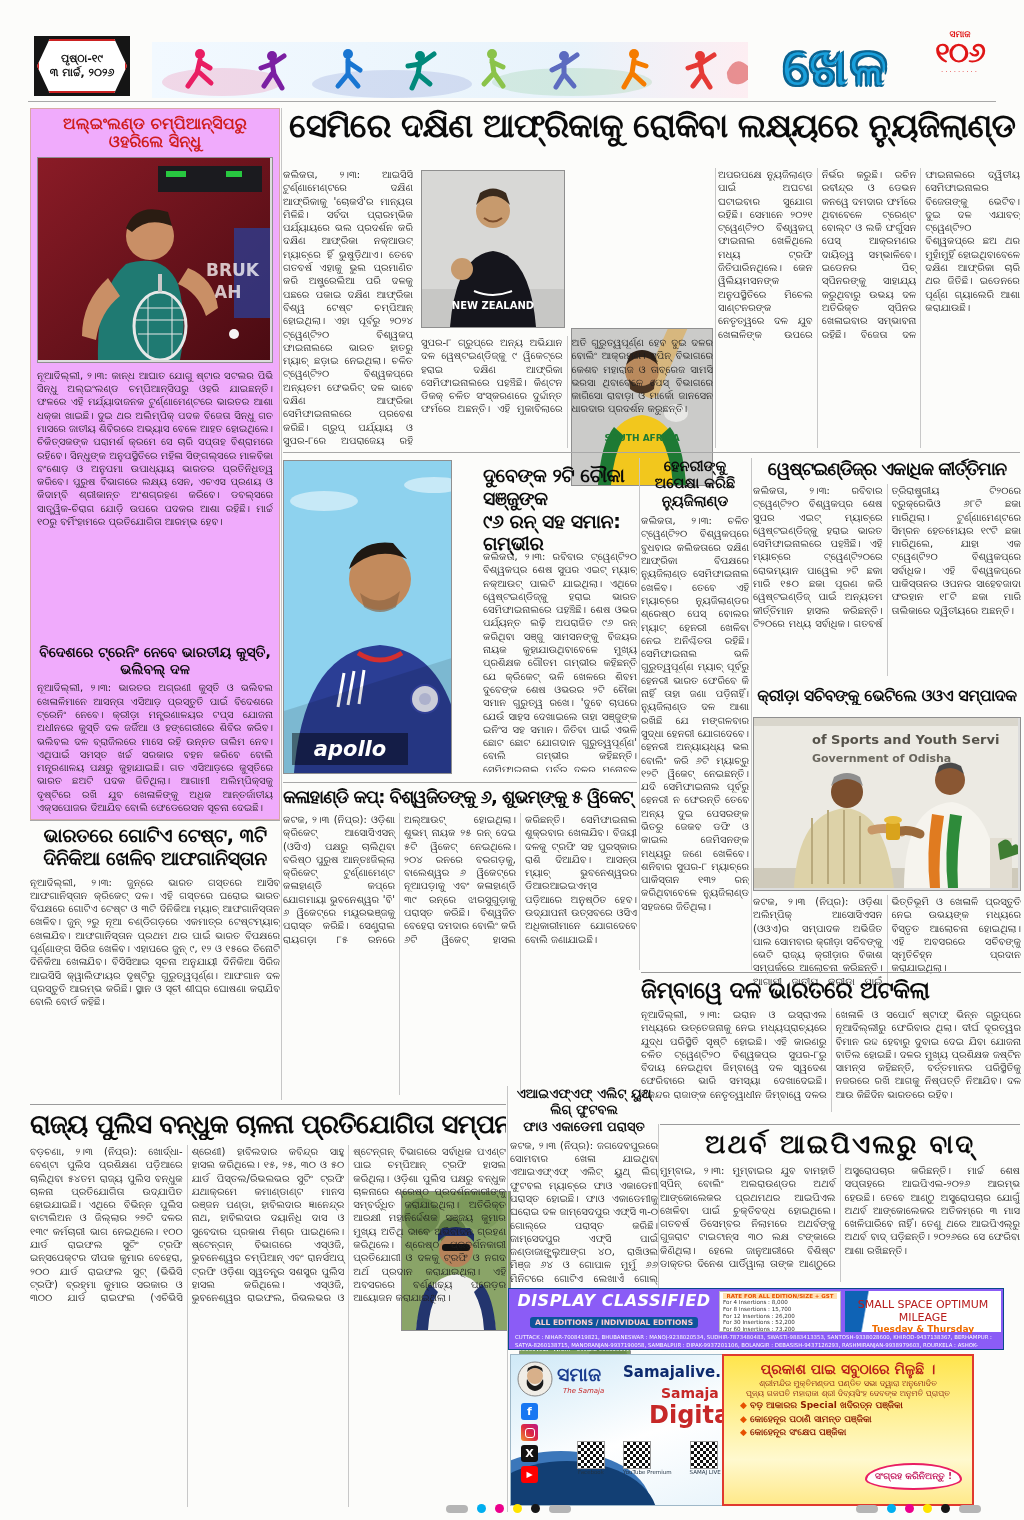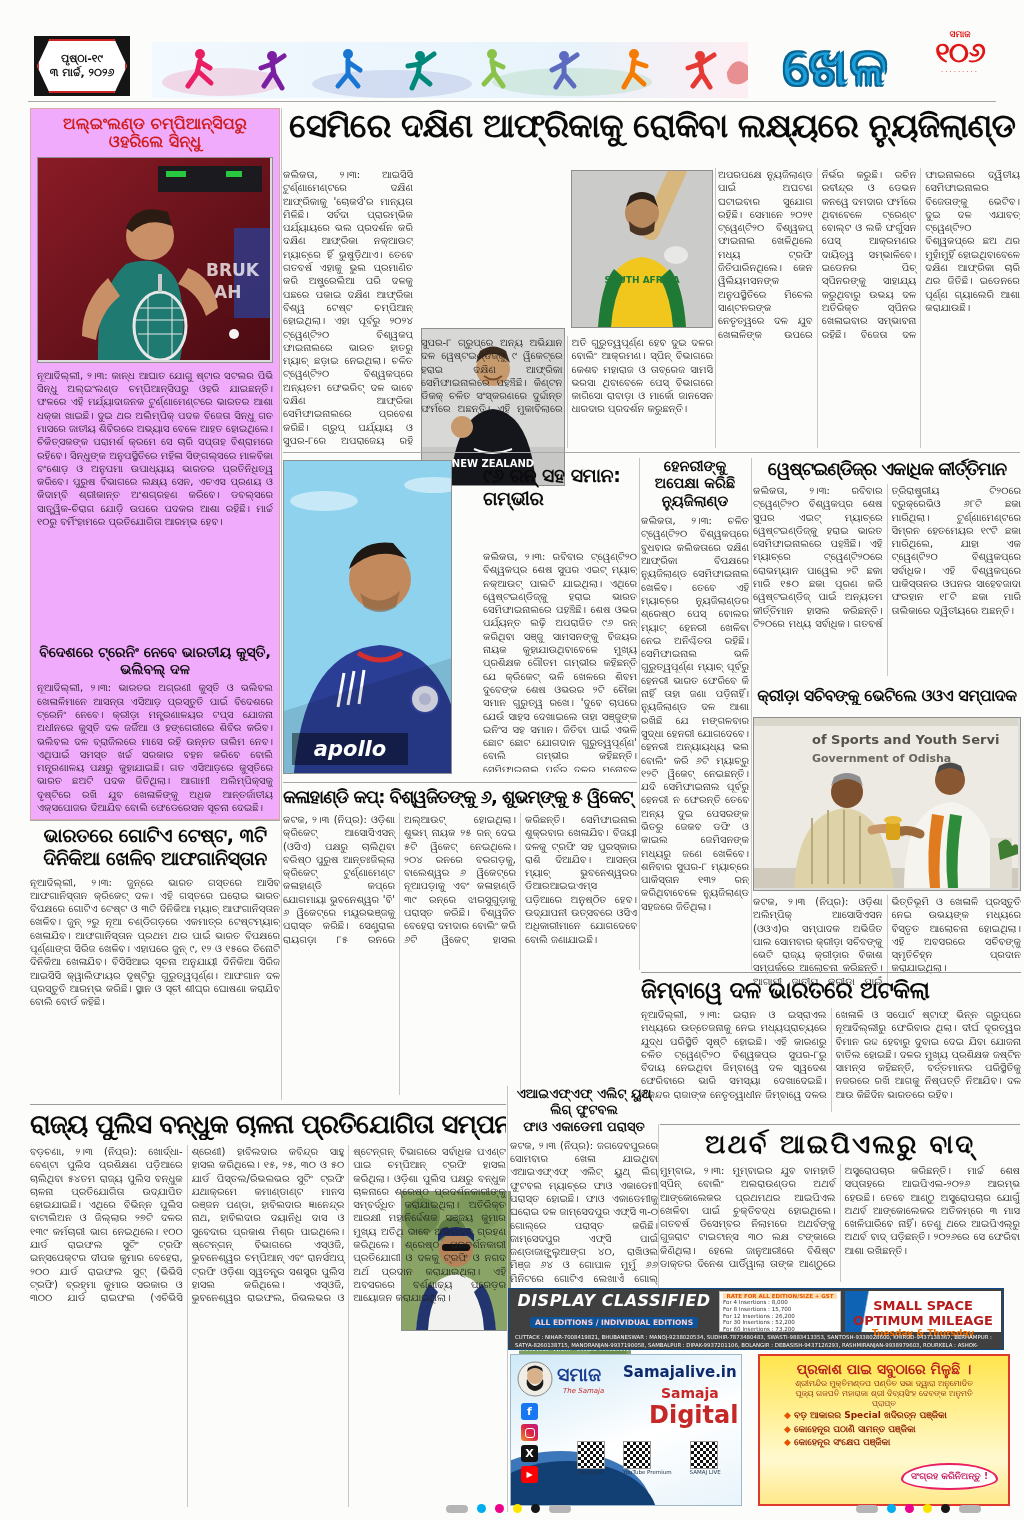--- a/index.html
+++ b/index.html
@@ -132,46 +132,46 @@
         <circle cx="196" cy="176" r="5" fill="#f5f5f5"></circle>
       </svg>
     </div>
     <div class="bodytxt" style="height:268px;margin-top:6px">ନୂଆଦିଲ୍ଲୀ, ୨।୩: କାନ୍ଧ ଆଘାତ ଯୋଗୁ ଷ୍ଟାର ସଟଲର ପିଭି ସିନ୍ଧୁ ଅଲ୍‌ଇଂଲଣ୍ଡ ଚମ୍ପିଆନ୍‌ସିପରୁ ଓହରି ଯାଇଛନ୍ତି। ଫଳରେ ଏହି ମର୍ଯ୍ୟାଦାଜନକ ଟୁର୍ଣ୍ଣାମେଣ୍ଟରେ ଭାରତର ଆଶା ଧକ୍କା ଖାଇଛି। ଦୁଇ ଥର ଅଲିମ୍ପିକ୍ ପଦକ ବିଜେତା ସିନ୍ଧୁ ଗତ ମାସରେ ଜାତୀୟ ଶିବିରରେ ଅଭ୍ୟାସ ବେଳେ ଆହତ ହୋଇଥିଲେ। ଚିକିତ୍ସକଙ୍କ ପରାମର୍ଶ କ୍ରମେ ସେ ଚାରି ସପ୍ତାହ ବିଶ୍ରାମରେ ରହିବେ। ସିନ୍ଧୁଙ୍କ ଅନୁପସ୍ଥିତିରେ ମହିଳା ସିଙ୍ଗଲ୍ସରେ ମାଳବିକା ବଂଶୋଡ଼ ଓ ଅନୁପମା ଉପାଧ୍ୟାୟ ଭାରତର ପ୍ରତିନିଧିତ୍ୱ କରିବେ। ପୁରୁଷ ବିଭାଗରେ ଲକ୍ଷ୍ୟ ସେନ, ଏଚଏସ ପ୍ରଣୟ ଓ କିଦାମ୍ବି ଶ୍ରୀକାନ୍ତ ଅଂଶଗ୍ରହଣ କରିବେ। ଡବଲ୍ସରେ ସାତ୍ତ୍ୱିକ-ଚିରାଗ ଯୋଡ଼ି ଉପରେ ପଦକର ଆଶା ରହିଛି। ମାର୍ଚ୍ଚ ୧୦ରୁ ବର୍ମିଂହାମରେ ପ୍ରତିଯୋଗିତା ଆରମ୍ଭ ହେବ।</div>
     <div class="hl" style="font-size:14px;text-align:center;margin:7px 0 4px;line-height:1.2">ବିଦେଶରେ ଟ୍ରେନିଂ ନେବେ ଭାରତୀୟ କୁସ୍ତି, ଭଲିବଲ୍ ଦଳ</div>
     <div class="bodytxt" style="height:180px">ନୂଆଦିଲ୍ଲୀ, ୨।୩: ଭାରତର ଅଗ୍ରଣୀ କୁସ୍ତି ଓ ଭଲିବଲ ଖେଳାଳିମାନେ ଆସନ୍ତା ଏସିଆଡ଼ ପ୍ରସ୍ତୁତି ପାଇଁ ବିଦେଶରେ ଟ୍ରେନିଂ ନେବେ। କ୍ରୀଡ଼ା ମନ୍ତ୍ରଣାଳୟର ଟପ୍ସ ଯୋଜନା ଅଧୀନରେ କୁସ୍ତି ଦଳ ଜର୍ଜିଆ ଓ ହଙ୍ଗେରୀରେ ଶିବିର କରିବ। ଭଲିବଲ ଦଳ ବ୍ରାଜିଲରେ ମାସେ ରହି ଉନ୍ନତ ତାଲିମ ନେବ। ଏଥିପାଇଁ ସମସ୍ତ ଖର୍ଚ୍ଚ ସରକାର ବହନ କରିବେ ବୋଲି ମନ୍ତ୍ରଣାଳୟ ପକ୍ଷରୁ କୁହାଯାଇଛି। ଗତ ଏସିଆଡ଼ରେ କୁସ୍ତିରେ ଭାରତ ଛଅଟି ପଦକ ଜିତିଥିଲା। ଆଗାମୀ ଅଲିମ୍ପିକ୍ସକୁ ଦୃଷ୍ଟିରେ ରଖି ଯୁବ ଖେଳାଳିଙ୍କୁ ଅଧିକ ଆନ୍ତର୍ଜାତୀୟ ଏକ୍ସପୋଜର ଦିଆଯିବ ବୋଲି ଫେଡେରେସନ ସୂଚନା ଦେଇଛି।</div>
   </div>
 
   <div class="abs" style="left:283px;top:166px;width:430px;height:284px">
     <div class="bodytxt abs" style="left:0;top:2px;width:130px;height:280px">କଲିକତା, ୨।୩: ଆଇସିସି ଟୁର୍ଣ୍ଣାମେଣ୍ଟରେ ଦକ୍ଷିଣ ଆଫ୍ରିକାକୁ 'ଚୋକର୍ସ'ର ମାନ୍ୟତା ମିଳିଛି। ସର୍ବଦା ପ୍ରାରମ୍ଭିକ ପର୍ଯ୍ୟାୟରେ ଭଲ ପ୍ରଦର୍ଶନ କରି ଦକ୍ଷିଣ ଆଫ୍ରିକା ନକ୍‌ଆଉଟ୍ ମ୍ୟାଚ୍‌ରେ ହିଁ ଭୁଷୁଡ଼ିଥାଏ। ତେବେ ଗତବର୍ଷ ଏହାକୁ ଭୁଲ ପ୍ରମାଣିତ କରି ଅଷ୍ଟ୍ରେଲିଆ ପରି ଦଳକୁ ପଛରେ ପକାଇ ଦକ୍ଷିଣ ଆଫ୍ରିକା ବିଶ୍ୱ ଟେଷ୍ଟ ଚମ୍ପିଆନ୍ ହୋଇଥିଲା। ଏହା ପୂର୍ବରୁ ୨୦୨୪ ଟ୍ୱେଣ୍ଟି୨୦ ବିଶ୍ୱକପ୍ ଫାଇନାଲରେ ଭାରତ ହାତରୁ ମ୍ୟାଚ୍ ଛଡ଼ାଇ ନେଇଥିଲା। ଚଳିତ ଟ୍ୱେଣ୍ଟି୨୦ ବିଶ୍ୱକପ୍‌ରେ ଅନ୍ୟତମ ଫେଭରିଟ୍ ଦଳ ଭାବେ ଦକ୍ଷିଣ ଆଫ୍ରିକା ସେମିଫାଇନାଲରେ ପ୍ରବେଶ କରିଛି। ଗ୍ରୁପ୍ ପର୍ଯ୍ୟାୟ ଓ ସୁପର-୮ରେ ଅପରାଜେୟ ରହି ଟୁର୍ଣ୍ଣାମେଣ୍ଟର ଏକମାତ୍ର ଅପରାଜିତ ଦଳ ହୋଇଛି।</div>
+    <div class="photo abs" style="left:138px;top:4px;width:144px;height:158px">
+      <svg width="142" height="156" viewBox="0 0 142 156">
+        <rect width="142" height="156" fill="#d8d8d6"></rect>
+          <rect y="118" width="142" height="38" fill="#c7c7c5"></rect>
+        <circle cx="71" cy="40" r="17" fill="#c79a6d"></circle>
+        <path d="M54 34 q17 -18 34 0 l-4 -12 q-13 -9 -26 0 z" fill="#3a2a1c"></path>
+        <path d="M62 47 q9 7 18 0" stroke="#7a4b2a" stroke-width="2" fill="none"></path>
+        <path d="M28 156 q6 -72 43 -76 q37 4 43 76 z" fill="#15151c"></path>
+        <circle cx="40" cy="98" r="11" fill="#c79a6d"></circle>
+        <path d="M52 120 q19 8 38 0" stroke="#ffffff" stroke-width="2" fill="none"></path>
+        <text x="71" y="138" font-size="10" font-weight="bold" fill="#ffffff" text-anchor="middle" font-family="DejaVu Sans">NEW ZEALAND</text>
+      </svg>
+    </div>
     <div class="photo abs" style="left:288px;top:4px;width:142px;height:158px">
       <svg width="140" height="156" viewBox="0 0 140 156">
         <rect width="140" height="156" fill="#cbcbc9"></rect>
         <rect x="84" y="-14" width="18" height="86" rx="8" fill="#d7b77e" transform="rotate(24 93 28)"></rect>
         <circle cx="70" cy="42" r="17" fill="#b98a5d"></circle>
         <path d="M54 36 q16 -16 32 0 l-4 -11 q-12 -8 -24 0 z" fill="#2e2118"></path>
         <path d="M56 48 q14 16 28 0 l-2 12 q-12 8 -24 0 z" fill="#4a3categoria524" opacity="0"></path>
         <path d="M57 50 q13 14 26 0 l-1 10 q-12 9 -24 0 z" fill="#4a3524"></path>
         <path d="M26 156 q6 -66 44 -70 q38 4 44 70 z" fill="#f2c71d"></path>
         <path d="M26 156 q3 -42 16 -58 l10 9 q-11 20 -13 49 z" fill="#1e7a34"></path>
         <path d="M114 156 q-3 -42 -16 -58 l-10 9 q11 20 13 49 z" fill="#1e7a34"></path>
         <ellipse cx="104" cy="84" rx="12" ry="9" fill="#e8e8e6"></ellipse>
         <text x="70" y="112" font-size="9" font-weight="bold" fill="#1e7a34" text-anchor="middle" font-family="DejaVu Sans">SOUTH AFRICA</text>
-      </svg>
-    </div>
-    <div class="photo abs" style="left:138px;top:4px;width:144px;height:158px">
-      <svg width="142" height="156" viewBox="0 0 142 156">
-        <rect width="142" height="156" fill="#d8d8d6"></rect>
-          <rect y="118" width="142" height="38" fill="#c7c7c5"></rect>
-        <circle cx="71" cy="40" r="17" fill="#c79a6d"></circle>
-        <path d="M54 34 q17 -18 34 0 l-4 -12 q-13 -9 -26 0 z" fill="#3a2a1c"></path>
-        <path d="M62 47 q9 7 18 0" stroke="#7a4b2a" stroke-width="2" fill="none"></path>
-        <path d="M28 156 q6 -72 43 -76 q37 4 43 76 z" fill="#15151c"></path>
-        <circle cx="40" cy="98" r="11" fill="#c79a6d"></circle>
-        <path d="M52 120 q19 8 38 0" stroke="#ffffff" stroke-width="2" fill="none"></path>
-        <text x="71" y="138" font-size="10" font-weight="bold" fill="#ffffff" text-anchor="middle" font-family="DejaVu Sans">NEW ZEALAND</text>
       </svg>
     </div>
     <div class="bodytxt cols2 abs" style="left:138px;top:170px;width:292px;height:112px">ସୁପର-୮ ଗ୍ରୁପ୍‌ରେ ଅନ୍ୟ ଅଭିଯାନ ଦଳ ୱେଷ୍ଟଇଣ୍ଡିଜ୍‌କୁ ୯ ୱିକେଟ୍‌ରେ ହରାଇ ଦକ୍ଷିଣ ଆଫ୍ରିକା ସେମିଫାଇନାଲରେ ପହଞ୍ଚିଛି। କିଣ୍ଟନ ଡିକକ୍ ଚଳିତ ସଂସ୍କରଣରେ ଦୁର୍ଦ୍ଦାନ୍ତ ଫର୍ମରେ ଅଛନ୍ତି। ଏହି ମୁକାବିଲାରେ ଅତି ଗୁରୁତ୍ୱପୂର୍ଣ୍ଣ ହେବ ଦୁଇ ଦଳର ବୋଲିଂ ଆକ୍ରମଣ। ସ୍ପିନ୍ ବିଭାଗରେ କେଶବ ମହାରାଜ ଓ ତାବ୍ରେଜ ସାମସି ଭରସା ଥିବାବେଳେ ପେସ୍ ବିଭାଗରେ କାଗିସୋ ରାବାଡ଼ା ଓ ମାର୍କୋ ଜାନସେନ ଧାରଦାର ପ୍ରଦର୍ଶନ କରୁଛନ୍ତି।</div>
   </div>
 
   <div class="bodytxt cols3 abs" style="left:718px;top:168px;width:302px;height:280px">ଅପରପକ୍ଷେ ନ୍ୟୁଜିଲାଣ୍ଡ ପାଇଁ ଅଘଟଣ ଘଟାଇବାର ସୁଯୋଗ ରହିଛି। ସେମାନେ ୨୦୨୧ ଟ୍ୱେଣ୍ଟି୨୦ ବିଶ୍ୱକପ୍ ଫାଇନାଲ ଖେଳିଥିଲେ ମଧ୍ୟ ଟ୍ରଫି ଜିତିପାରିନଥିଲେ। କେନ ୱିଲିୟମସନଙ୍କ ଅନୁପସ୍ଥିତିରେ ମିଚେଲ ସାଣ୍ଟନରଙ୍କ ନେତୃତ୍ୱରେ ଦଳ ଯୁବ ଖେଳାଳିଙ୍କ ଉପରେ ନିର୍ଭର କରୁଛି। ରଚିନ ରବୀନ୍ଦ୍ର ଓ ଡେଭନ କନୱେ ଦମଦାର ଫର୍ମରେ ଥିବାବେଳେ ଟ୍ରେଣ୍ଟ ବୋଲ୍ଟ ଓ ଲକି ଫର୍ଗୁସନ ପେସ୍ ଆକ୍ରମଣର ଦାୟିତ୍ୱ ସମ୍ଭାଳିବେ। ଇଡେନର ପିଚ୍ ସ୍ପିନରଙ୍କୁ ସାହାଯ୍ୟ କରୁଥିବାରୁ ଉଭୟ ଦଳ ଅତିରିକ୍ତ ସ୍ପିନର ଖେଳାଇବାର ସମ୍ଭାବନା ରହିଛି। ବିଜେତା ଦଳ ଫାଇନାଲରେ ଦ୍ୱିତୀୟ ସେମିଫାଇନାଲର ବିଜେତାଙ୍କୁ ଭେଟିବ। ଦୁଇ ଦଳ ଏଯାବତ୍ ଟ୍ୱେଣ୍ଟି୨୦ ବିଶ୍ୱକପ୍‌ରେ ଛଅ ଥର ମୁହାଁମୁହିଁ ହୋଇଥିବାବେଳେ ଦକ୍ଷିଣ ଆଫ୍ରିକା ଚାରି ଥର ଜିତିଛି। ଇଡେନରେ ପୂର୍ଣ୍ଣ ଗ୍ୟାଲେରି ଆଶା କରାଯାଉଛି।</div>
 
   <div class="hrule" style="left:283px;top:452px;width:737px"></div>
 
   <div class="abs" style="left:283px;top:456px;width:354px;height:320px">
@@ -187,20 +187,21 @@
         <path d="M74 192 q22 14 44 0" stroke="#d32f2f" stroke-width="5" fill="none"></path>
         <path d="M60 212 l-6 34 M70 210 l-6 34 M80 209 l-5 34" stroke="#ffffff" stroke-width="3"></path>
         <circle cx="141" cy="238" r="14" fill="#e8eaf6" stroke="#3949ab" stroke-width="2"></circle>
         <circle cx="141" cy="238" r="6" fill="#c5cae9"></circle>
         <path d="M0 250 L190 190 L190 312 L0 312 Z" fill="#000000" opacity="0.12"></path>
         <rect x="8" y="272" width="116" height="32" fill="#000000" opacity="0.45"></rect>
         <text x="66" y="295" font-size="21" font-weight="bold" font-style="italic" fill="#ffffff" text-anchor="middle" font-family="DejaVu Sans">apollo</text>
       </svg>
     </div>
     <div class="hl" style="position:absolute;left:200px;top:8px;width:154px;font-size:19px;line-height:1.2;letter-spacing:-0.5px">
+      <div>ଦୁବେଙ୍କ ୨ଟି ଚୌକା ସଞ୍ଜୁଙ୍କ</div>
       <div>୯୬ ରନ୍ ସହ ସମାନ: ଗମ୍ଭୀର</div>
     </div>
     <div class="bodytxt abs" style="left:200px;top:94px;width:154px;height:222px">କଲିକତା, ୨।୩: ରବିବାର ଟ୍ୱେଣ୍ଟି୨୦ ବିଶ୍ୱକପ୍‌ର ଶେଷ ସୁପର ଏଇଟ୍ ମ୍ୟାଚ୍ ନକ୍‌ଆଉଟ୍ ପାଲଟି ଯାଇଥିଲା। ଏଥିରେ ୱେଷ୍ଟଇଣ୍ଡିଜ୍‌କୁ ହରାଇ ଭାରତ ସେମିଫାଇନାଲରେ ପହଞ୍ଚିଛି। ଶେଷ ଓଭର ପର୍ଯ୍ୟନ୍ତ ଲଢ଼ି ଅପରାଜିତ ୯୬ ରନ୍ କରିଥିବା ସଞ୍ଜୁ ସାମସନଙ୍କୁ ବିଜୟର ନାୟକ କୁହାଯାଉଥିବାବେଳେ ମୁଖ୍ୟ ପ୍ରଶିକ୍ଷକ ଗୌତମ ଗମ୍ଭୀର କହିଛନ୍ତି ଯେ କ୍ରିକେଟ୍ ଭଳି ଖେଳରେ ଶିବମ ଦୁବେଙ୍କ ଶେଷ ଓଭରର ୨ଟି ଚୌକା ସମାନ ଗୁରୁତ୍ୱ ରଖେ। 'ଦୁବେ ଚାପରେ ଯେଉଁ ସାହସ ଦେଖାଇଲେ ତାହା ସଞ୍ଜୁଙ୍କ ଇନିଂସ ସହ ସମାନ। ଜିତିବା ପାଇଁ ଏଭଳି ଛୋଟ ଛୋଟ ଯୋଗଦାନ ଗୁରୁତ୍ୱପୂର୍ଣ୍ଣ' ବୋଲି ଗମ୍ଭୀର କହିଛନ୍ତି। ସେମିଫାଇନାଲ ପୂର୍ବରୁ ଦଳର ମନୋବଳ ତୁଙ୍ଗରେ ଥିବା ସେ ସୂଚାଇଛନ୍ତି।</div>
   </div>
 
   <div class="abs" style="left:641px;top:458px;width:108px;height:512px">
     <div class="hl" style="font-size:14.5px;text-align:center;line-height:1.2;margin-bottom:4px">ହେନରୀଙ୍କୁ ଅପେକ୍ଷା କରିଛି ନ୍ୟୁଜିଲାଣ୍ଡ</div>
     <div class="bodytxt" style="height:444px">କଲିକତା, ୨।୩: ଚଳିତ ଟ୍ୱେଣ୍ଟି୨୦ ବିଶ୍ୱକପ୍‌ରେ ବୁଧବାର କଲିକତାରେ ଦକ୍ଷିଣ ଆଫ୍ରିକା ବିପକ୍ଷରେ ନ୍ୟୁଜିଲାଣ୍ଡ ସେମିଫାଇନାଲ ଖେଳିବ। ତେବେ ଏହି ମ୍ୟାଚ୍‌ରେ ନ୍ୟୁଜିଲାଣ୍ଡର ଶ୍ରେଷ୍ଠ ପେସ୍ ବୋଲର ମ୍ୟାଟ୍ ହେନରୀ ଖେଳିବା ନେଇ ଅନିଶ୍ଚିତତା ରହିଛି। ସେମିଫାଇନାଲ ଭଳି ଗୁରୁତ୍ୱପୂର୍ଣ୍ଣ ମ୍ୟାଚ୍ ପୂର୍ବରୁ ହେନରୀ ଭାରତ ଫେରିବେ କି ନାହିଁ ତାହା ଜଣା ପଡ଼ିନାହିଁ। ନ୍ୟୁଜିଲାଣ୍ଡ ଦଳ ଆଶା ରଖିଛି ଯେ ମଙ୍ଗଳବାର ସୁଦ୍ଧା ହେନରୀ ଯୋଗଦେବେ। ହେନରୀ ଅନ୍ୟାୟଧ୍ୟ ଭଲ ବୋଲିଂ କରି ୬ଟି ମ୍ୟାଚ୍‌ରୁ ୧୨ଟି ୱିକେଟ୍ ନେଇଛନ୍ତି। ଯଦି ସେମିଫାଇନାଲ ପୂର୍ବରୁ ହେନରୀ ନ ଫେରନ୍ତି ତେବେ ଅନ୍ୟ ଦୁଇ ପେସରଙ୍କ ଭିତରୁ ଜେକବ ଡଫି ଓ କାଇଲ ଜେମିସନଙ୍କ ମଧ୍ୟରୁ ଜଣେ ଖେଳିବେ। ଶନିବାର ସୁପର-୮ ମ୍ୟାଚ୍‌ରେ ପାକିସ୍ତାନ ୧୩୨ ରନ୍ କରିଥିବାବେଳେ ନ୍ୟୁଜିଲାଣ୍ଡ ସହଜରେ ଜିତିଥିଲା।</div>
   </div>
 
@@ -294,35 +295,35 @@
       <div>ଫାଓ ଏକାଡେମୀ ପରାସ୍ତ</div>
     </div>
     <div class="bodytxt" style="height:150px;margin-top:4px">କଟକ, ୨।୩ (ନିପ୍ର): ଜଗଦେବପୁରରେ ସୋମବାର ଖେଳା ଯାଇଥିବା ଏଆଇଏଫ୍‌ଏଫ୍ ଏଲିଟ୍ ୟୁଥ୍ ଲିଗ୍ ଫୁଟବଲ ମ୍ୟାଚ୍‌ରେ ଫାଓ ଏକାଡେମୀ ପରାସ୍ତ ହୋଇଛି। ଫାଓ ଏକାଡେମୀକୁ ଘରୋଇ ଦଳ ଜାମ୍ସେଦପୁର ଏଫ୍‌ସି ୩-୦ ଗୋଲ୍‌ରେ ପରାସ୍ତ କରିଛି। ଜାମ୍ସେଦପୁର ଏଫ୍‌ସି ପାଇଁ ଜଣ୍ଡାଜାଙ୍ଗ୍ଲୁଆଙ୍ଗ ୪୦, ରାଖିଓଲ ମିଞ୍ଜ ୬୪ ଓ ଗୋପାଳ ମୁର୍ମୁ ୬୬ ମିନିଟରେ ଗୋଟିଏ ଲେଖାଏଁ ଗୋଲ୍ ଦେଇଥିଲେ।</div>
   </div>
 
   <div class="abs" style="left:660px;top:1124px;width:360px;height:166px;border-top:1px solid #9a9a9a;padding-top:4px">
     <div class="hl" style="font-size:26px;text-align:center;letter-spacing:2px;margin-bottom:4px">ଅଥର୍ବ ଆଇପିଏଲରୁ ବାଦ୍</div>
     <div class="bodytxt cols2" style="height:118px">ମୁମ୍ବାଇ, ୨।୩: ମୁମ୍ବାଇର ଯୁବ ବାମହାତି ସ୍ପିନ୍ ବୋଲିଂ ଅଲରାଉଣ୍ଡର ଅଥର୍ବ ଆଙ୍କୋଲେକର ପ୍ରଥମଥର ଆଇପିଏଲ ଖେଳିବା ପାଇଁ ଚୁକ୍ତିବଦ୍ଧ ହୋଇଥିଲେ। ଗତବର୍ଷ ଡିସେମ୍ବର ନିଲାମରେ ଅଥର୍ବଙ୍କୁ ଗୁଜରାଟ ଟାଇଟାନ୍ସ ୩୦ ଲକ୍ଷ ଟଙ୍କାରେ କିଣିଥିଲା। ହେଲେ ଜାନୁଆରୀରେ ବିଶିଷ୍ଟ ଡାକ୍ତର ଦିନେଶ ପାର୍ଡିୱାଲା ତାଙ୍କ ଆଣ୍ଠୁରେ ଅସ୍ତ୍ରୋପଚାର କରିଛନ୍ତି। ମାର୍ଚ୍ଚ ଶେଷ ସପ୍ତାହରେ ଆଇପିଏଲ-୨୦୨୬ ଆରମ୍ଭ ହେଉଛି। ତେବେ ଆଣ୍ଠୁ ଅସ୍ତ୍ରୋପଚାର ଯୋଗୁଁ ଅଥର୍ବ ଆଙ୍କୋଲେକର ଅତିକମ୍‌ରେ ୩ ମାସ ଖେଳିପାରିବେ ନାହିଁ। ତେଣୁ ଥରେ ଆଇପିଏଲ୍‌ରୁ ଅଥର୍ବ ବାଦ୍ ପଡ଼ିଛନ୍ତି। ୨୦୨୬ରେ ସେ ଫେରିବା ଆଶା ରଖିଛନ୍ତି।</div>
   </div>
 
-  <div class="abs" style="left:508px;top:1288px;width:496px;height:62px;background:#404040;border:1px solid #0a4a8a">
+  <div class="abs" style="left:508px;top:1288px;width:496px;height:62px;background:#8b5cf6;border:1px solid #0a4a8a">
     <div class="abs" style="left:4px;top:2px;width:202px;height:40px;text-align:center">
       <div style="color:#fff;font-weight:bold;font-size:16px;font-style:italic;letter-spacing:0.5px">DISPLAY CLASSIFIED</div>
       <div style="color:#ffd2d2;font-weight:bold;font-size:7.5px;background:#0d539a;border-radius:3px;display:inline-block;padding:1px 5px;margin-top:2px">ALL EDITIONS / INDIVIDUAL EDITIONS</div>
     </div>
     <div class="abs" style="left:210px;top:2px;width:122px;height:41px;background:#ffffff;border:1px solid #bbb;padding:1px 3px;overflow:hidden">
       <div style="font-size:5.5px;font-weight:bold;color:#e65100;background:#ffe0b2;text-align:center">RATE FOR ALL EDITION/SIZE + GST</div>
       <div style="font-size:5.6px;color:#333;line-height:1.22">For 4 Insertions : 8,000</div>
       <div style="font-size:5.6px;color:#333;line-height:1.22">For 8 Insertions : 15,700</div>
       <div style="font-size:5.6px;color:#333;line-height:1.22">For 12 Insertions : 26,200</div>
       <div style="font-size:5.6px;color:#333;line-height:1.22">For 30 Insertions : 52,200</div>
       <div style="font-size:5.6px;color:#333;line-height:1.22">For 60 Insertions : 73,200</div>
     </div>
     <div class="abs" style="left:336px;top:2px;width:156px;height:41px;background:linear-gradient(100deg,#0f63b5 0 14%,#ffffff 15%);text-align:center;padding-top:7px;box-sizing:border-box">
-      <div style="color:#b71c1c;font-weight:bold;font-size:13px">SMALL SPACE OPTIMUM MILEAGE</div>
+      <div style="color:#b71c1c;font-weight:normal;font-size:11px">SMALL SPACE OPTIMUM MILEAGE</div>
       <div style="color:#ef6c00;font-weight:bold;font-size:9px">Tuesday &amp; Thursday</div>
     </div>
     <div class="abs" style="left:0;top:44px;width:496px;height:18px;color:#ffffff;font-size:5.4px;line-height:1.4;padding:1px 6px;box-sizing:border-box;overflow:hidden">CUTTACK : NIHAR-7008419821, BHUBANESWAR : MANOJ-9238020534, SUDHIR-7873480483, SWASTI-9883413353, SANTOSH-9338028600, KHIROD-9437138367, BERHAMPUR : SATYA-8260138715, MANORANJAN-9937190058, SAMBALPUR : DIPAK-9937201106, BOLANGIR : DEBASISH-9437126293, RASHMIRANJAN-9938979603, ROURKELA : ASHOK-9093394071, ANGUL : SANDIP-9338232110, KORAPUT : ABINASH-9696203935, BALASORE : SATYA-9437284448, PRADIP-9437203833</div>
   </div>
 
   <div class="abs" style="left:510px;top:1354px;width:232px;height:152px;background:linear-gradient(160deg,#cfe9f7,#ffffff 55%,#e8f4fb);border:1px solid #9fb8c8;overflow:hidden">
     <div class="abs" style="left:-40px;bottom:-56px;width:180px;height:110px;border-radius:50%;background:#1a5fae;opacity:0.85"></div>
     <div class="abs" style="left:-34px;bottom:-66px;width:180px;height:110px;border-radius:50%;background:#123f74"></div>
     <svg class="abs" style="left:6px;top:6px" width="36" height="36" viewBox="0 0 36 36">
       <circle cx="18" cy="18" r="17" fill="#f0ede6" stroke="#888"></circle>
@@ -352,21 +353,21 @@
         <div class="qr"></div>
         <div style="font-size:5.5px;color:#234">YouTube Premium</div>
       </div>
       <div style="text-align:center">
         <div class="qr"></div>
         <div style="font-size:5.5px;color:#234">SAMAJ LIVE</div>
       </div>
     </div>
   </div>
 
-  <div class="abs" style="left:758px;top:1354px;width:252px;height:152px;background:linear-gradient(180deg,#ffe54d,#fff9cf 70%,#ffe98a);border:2px solid #e03a2f;box-sizing:border-box;padding:5px 24px;overflow:hidden">
+  <div class="abs" style="left:722px;top:1354px;width:252px;height:152px;background:linear-gradient(180deg,#ffe54d,#fff9cf 70%,#ffe98a);border:2px solid #e03a2f;box-sizing:border-box;padding:5px 16px;overflow:hidden">
     <div style="color:#b71c1c;font-weight:bold;font-size:14px;text-align:center">ପ୍ରକାଶ ପାଇ ସବୁଠାରେ ମିଳୁଛି ।</div>
     <div style="color:#7a1010;font-size:8px;text-align:center;margin-top:1px">ଶ୍ରୀମନ୍ଦିର ମୁକ୍ତିମଣ୍ଡପ ପଣ୍ଡିତ ସଭା ଦ୍ୱାରା ଅନୁମୋଦିତ</div>
     <div style="color:#7a1010;font-size:8px;text-align:center">ପୂଜ୍ୟ ଗଜପତି ମହାରାଜା ଶ୍ରୀ ଦିବ୍ୟସିଂହ ଦେବଙ୍କ ଅନୁମତି ପ୍ରାପ୍ତ</div>
     <div style="font-size:9px;font-weight:bold;color:#8b1a00;line-height:1.5">
       <div><span style="color:#e65100">◆ </span><span>ବଡ଼ ଆକାରର Special ଖଦିରତ୍ନ ପଞ୍ଜିକା</span></div>
       <div><span style="color:#e65100">◆ </span><span>କୋହେନୂର ପଠାଣି ସାମନ୍ତ ପଞ୍ଜିକା</span></div>
       <div><span style="color:#e65100">◆ </span><span>କୋହେନୂର ସଂକ୍ଷେପ ପଞ୍ଜିକା</span></div>
     </div>
     <div class="abs" style="right:10px;bottom:14px;background:#ffffff;border:2px solid #e91e63;border-radius:50% 50% 50% 50% / 60% 60% 40% 40%;padding:6px 8px;color:#c2185b;font-weight:bold;font-size:9px">ସଂଗ୍ରହ କରିନିଅନ୍ତୁ !</div>
   </div>

